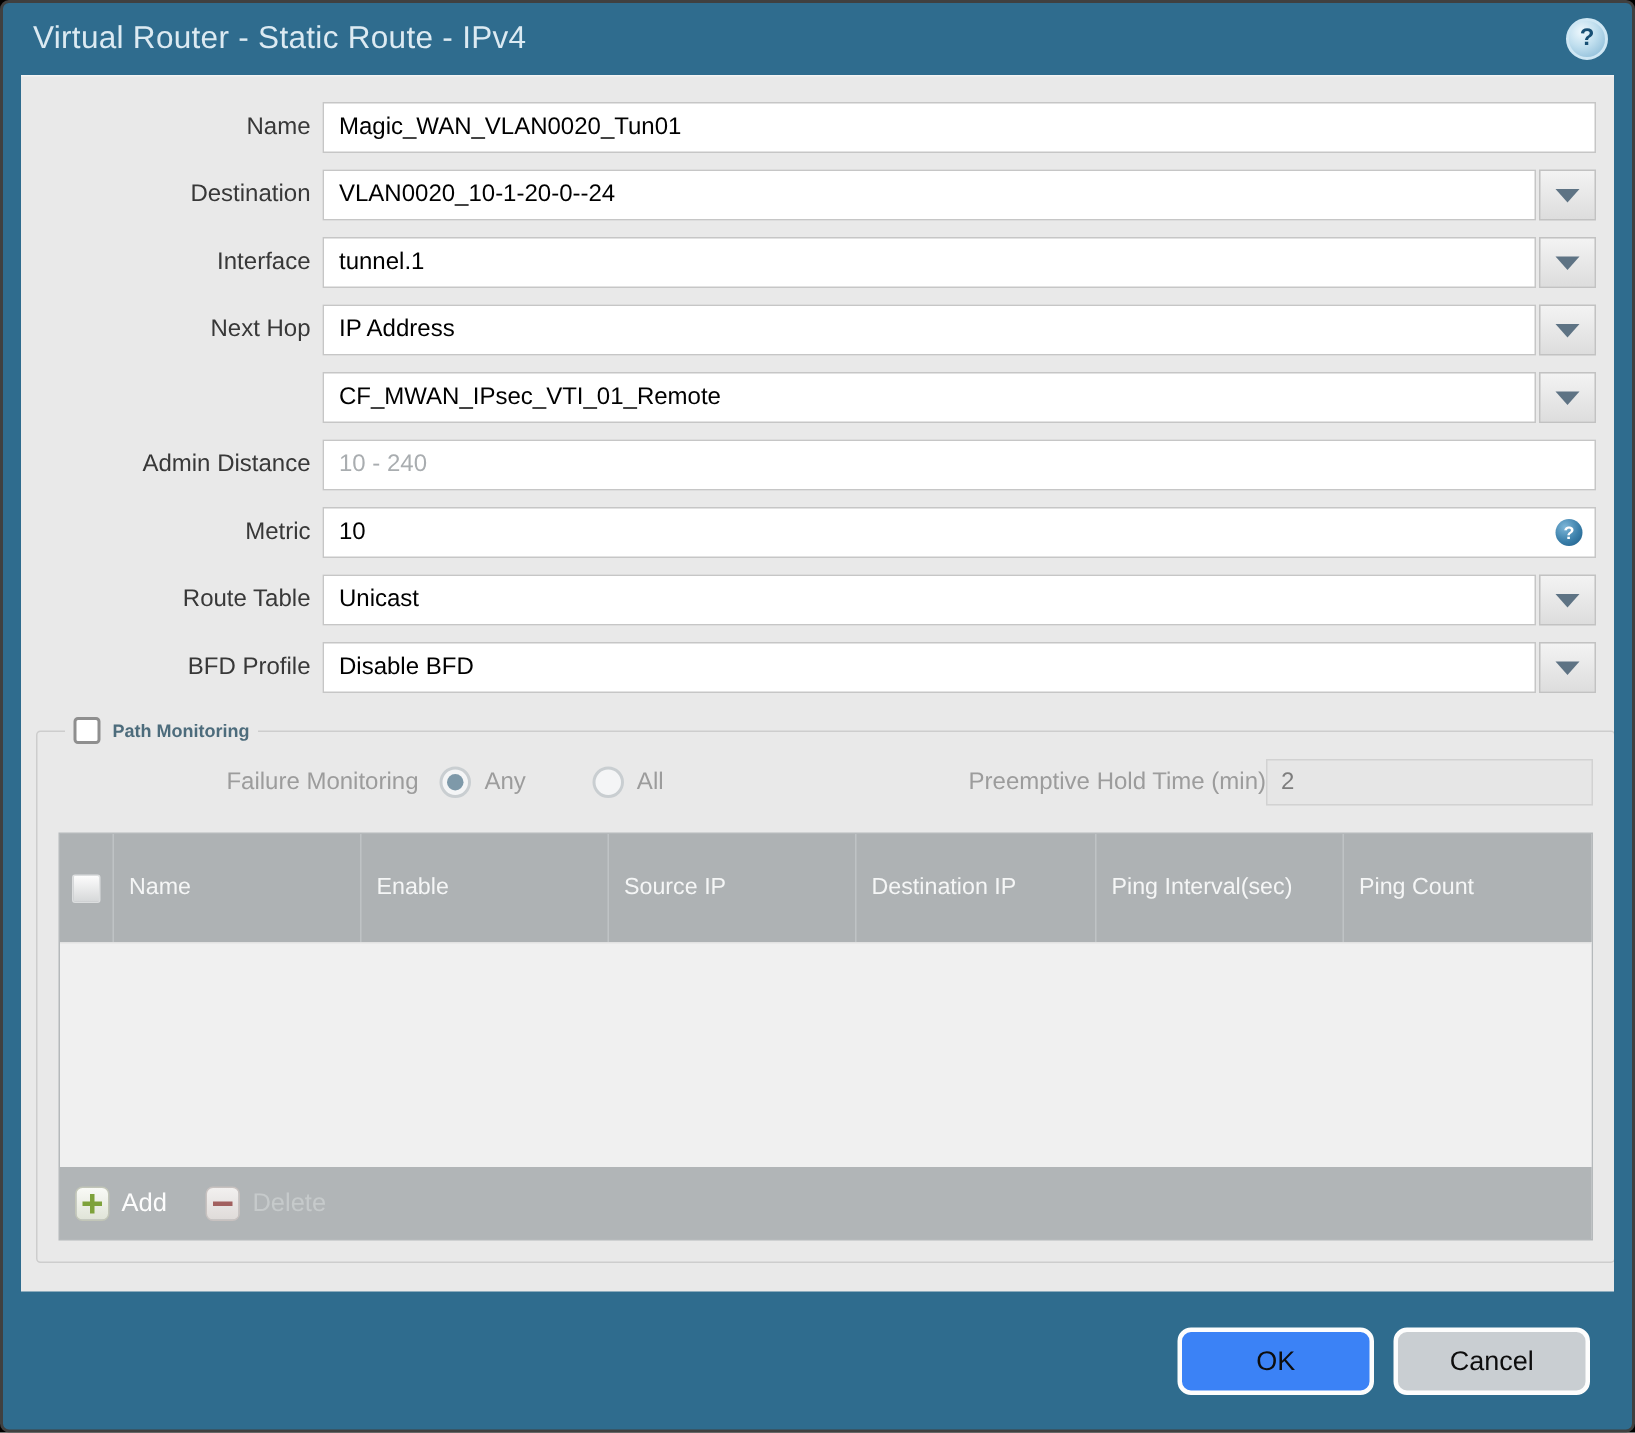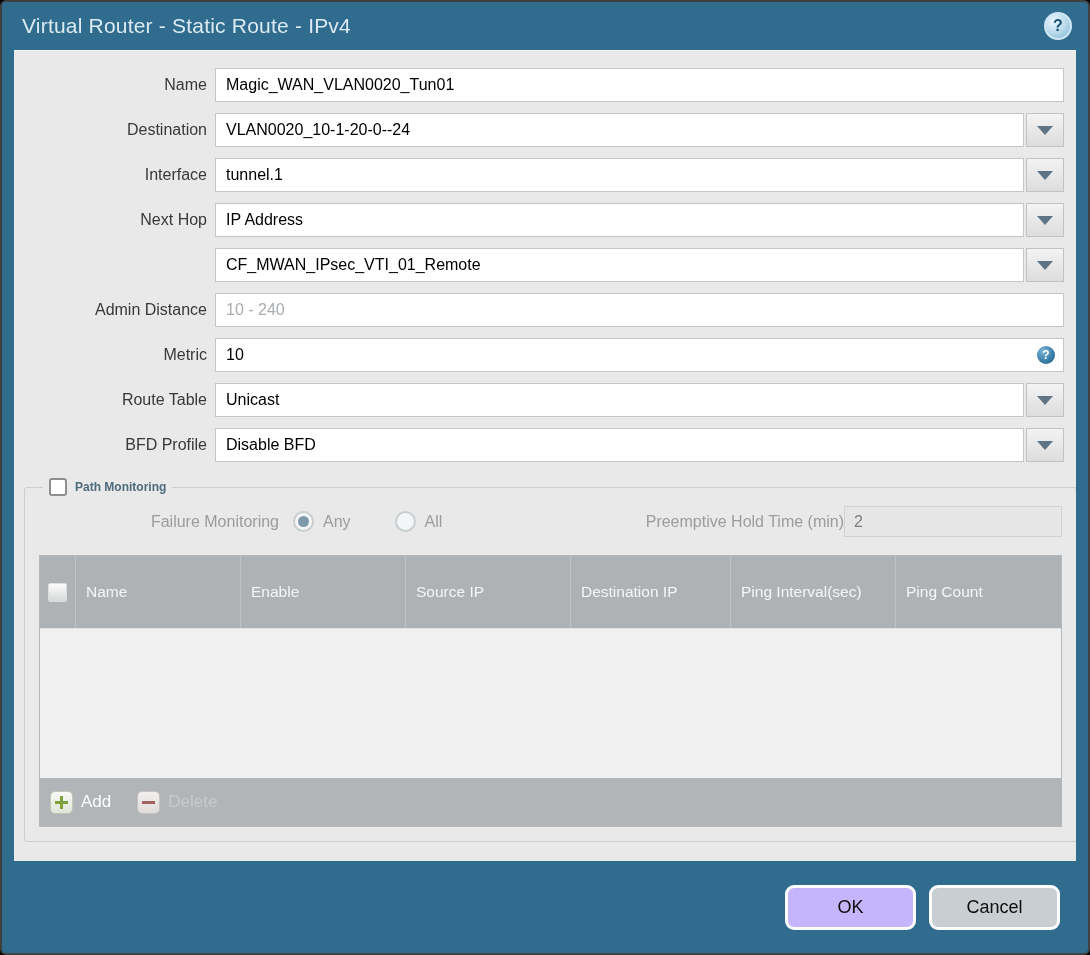--- a/index.html
+++ b/index.html
@@ -244,21 +244,21 @@
   }
   .btn {
     width: 131px; height: 45px;
     border-radius: 9px;
     border: 3px solid #fdfdfd;
     font-family: "Liberation Sans", sans-serif;
     font-size: 18px;
     color: #0d0d0d;
     cursor: pointer;
   }
-  .btn.ok { background: #c4b5fd; }
+  .btn.ok { background: #3b82f6; }
   .btn.cancel { background: #c9ced2; }
 </style>
 </head>
 <body>
 
 <div class="frame">
 
   <div class="titlebar">
     <span class="title">Virtual Router - Static Route - IPv4</span>
     <div class="help-btn">

